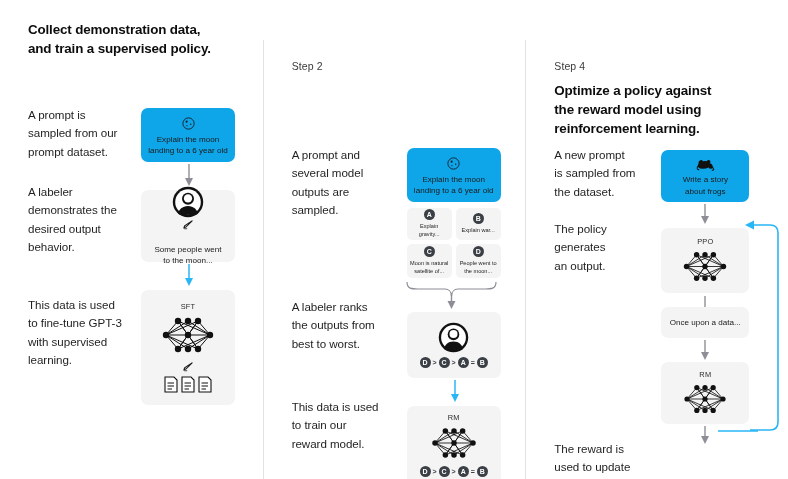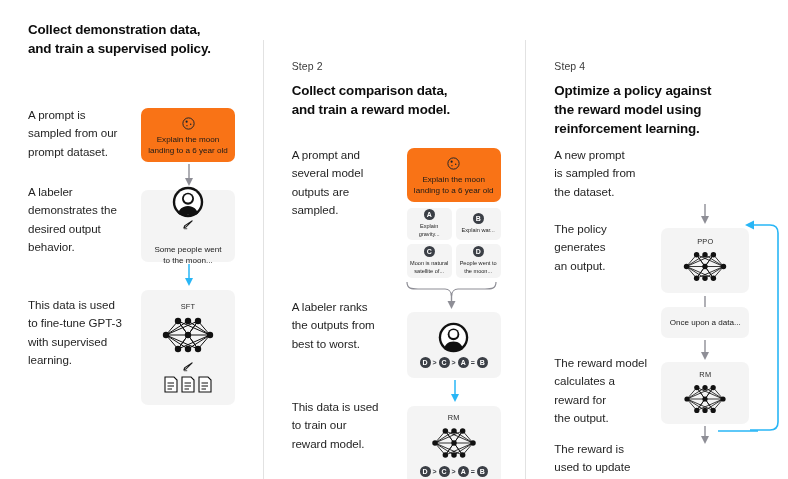--- a/index.html
+++ b/index.html
@@ -52,21 +52,21 @@
   
   .card {
     position: absolute;
     border-radius: 7px;
     background: #f4f4f4;
     display: flex;
     flex-direction: column;
     align-items: center;
     justify-content: center;
   }
-  .card.blue { background: #f97316; }
+  .card.blue { background: #0ea5e9; }
   .card-text {
     font-size: 8.1px;
     line-height: 1.38;
     text-align: center;
     color: #1a1a1a;
     padding: 0 6px;
   }
   .net-label {
     font-size: 7.4px;
     color: #2a2a2a;
@@ -245,22 +245,20 @@
               <line x1="38.5" y1="10" x2="45" y2="10"></line>
               <line x1="38.5" y1="13" x2="43" y2="13"></line>
           </g>
         </svg>
       </span>
     </div>
   </div>
 
   <div class="col">
     <div class="step-label">Step 2</div>
-    <div class="step-title" style="white-space:pre-line">Collect comparison data,
-and train a reward model.</div>
 
     <div class="para" style="left:28px; top:106px; white-space:pre-line">A prompt and
 several model
 outputs are
 sampled.</div>
     <div class="para" style="left:28px; top:258px; white-space:pre-line">A labeler ranks
 the outputs from
 best to worst.</div>
     <div class="para" style="left:28px; top:358px; white-space:pre-line">This data is used
 to train our
@@ -390,29 +388,36 @@
     <div class="step-title" style="white-space:pre-line">Optimize a policy against
 the reward model using
 reinforcement learning.</div>
 
     <div class="para" style="left:28px; top:106px; white-space:pre-line">A new prompt
 is sampled from
 the dataset.</div>
     <div class="para" style="left:28px; top:180px; white-space:pre-line">The policy
 generates
 an output.</div>
-    <div class="para" style="left:28px; top:314px; white-space:pre-line">The reward model
-calculates a
-reward for
-the output.</div>
     <div class="para" style="left:28px; top:400px; white-space:pre-line">The reward is
 used to update
 the policy
 using PPO.</div>
 
+    <div class="card blue" style="left:135px; top:110px; width:88px; height:52px;">
+      <span class="abs" style="top:8px;">
+        <svg width="19" height="14" viewBox="0 0 30 22" fill="#111">
+          <path d="M6 4 a3 3 0 0 1 5 1 q3-1 6 0 a3 3 0 0 1 5-1 q2 2 0 4 q4 2 5 6 q-1 3-4 3 q-2 0-3-2 q-4 2-9 2 q-5 0-8-3 q-1-3 1-5 q-1-3 2-5 z"></path>
+          <path d="M4 12 q-3 2-2 5 q1 2 3 1" stroke="#111" stroke-width="1.6" fill="none"></path>
+          <path d="M24 14 q4 1 4 4 q-1 2-3 1" stroke="#111" stroke-width="1.6" fill="none"></path>
+        </svg>
+      </span>
+      <div class="card-text" style="white-space:pre-line; margin-top:19px;">Write a story
+about frogs</div>
+    </div>
 
     <span class="abs" style="left:175px; top:164px;">
       <svg width="8" height="22">
           <line x1="4" y1="0" x2="4" y2="13" stroke="#8e8e96" stroke-width="1.4"></line>
           <polygon points="0,12 8,12 4,20" fill="#8e8e96"></polygon>
         </svg>
     </span>
 
     <div class="card" style="left:135px; top:188px; width:88px; height:65px;">
       <div class="net-label">PPO</div>

